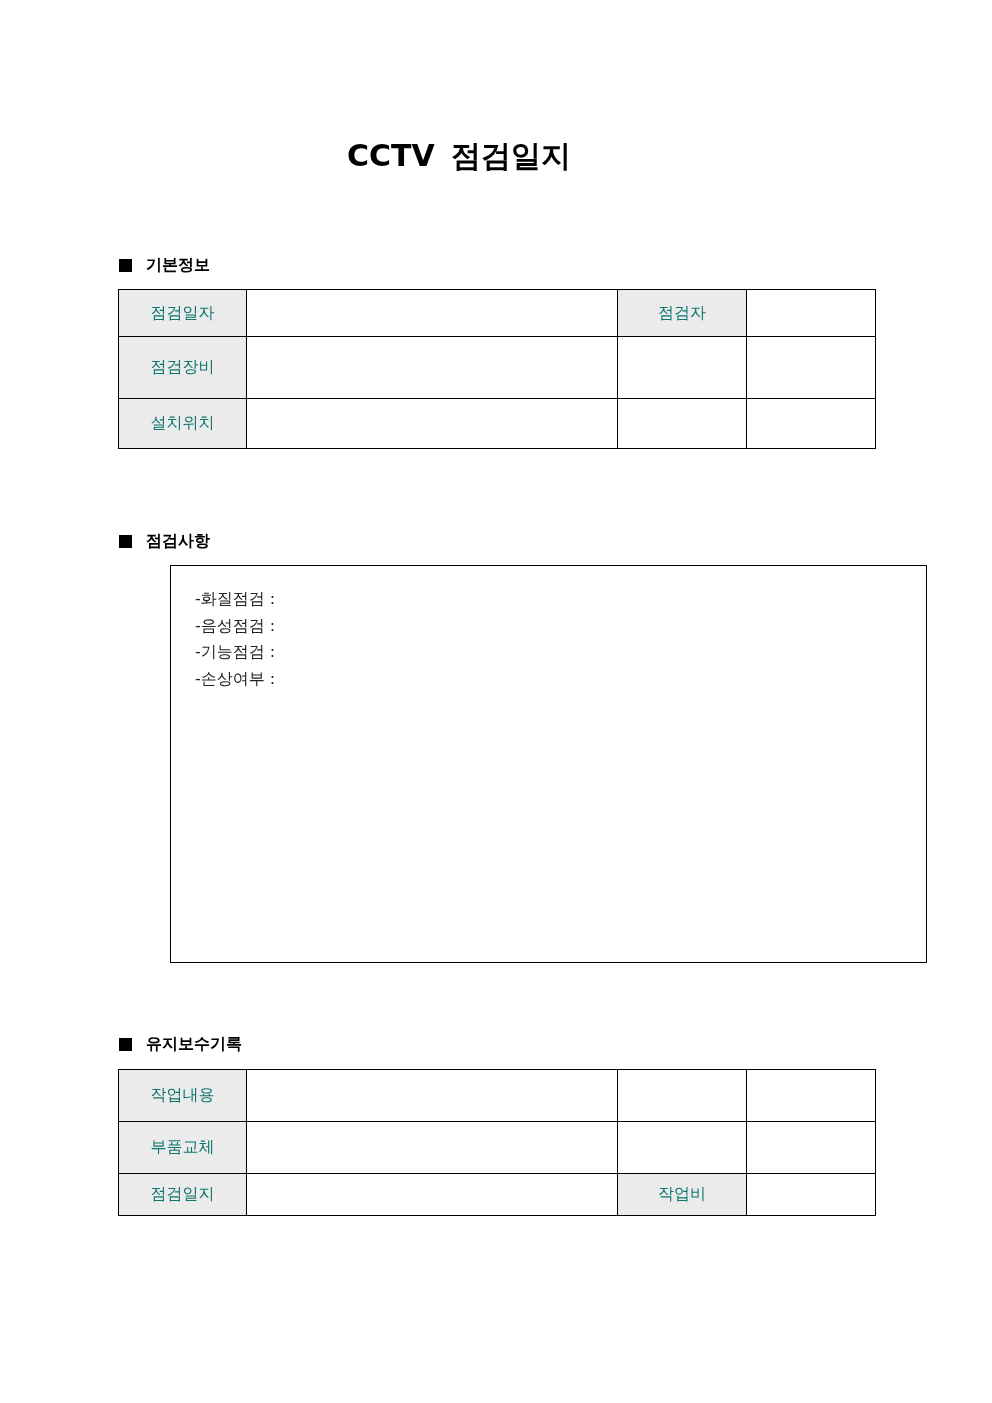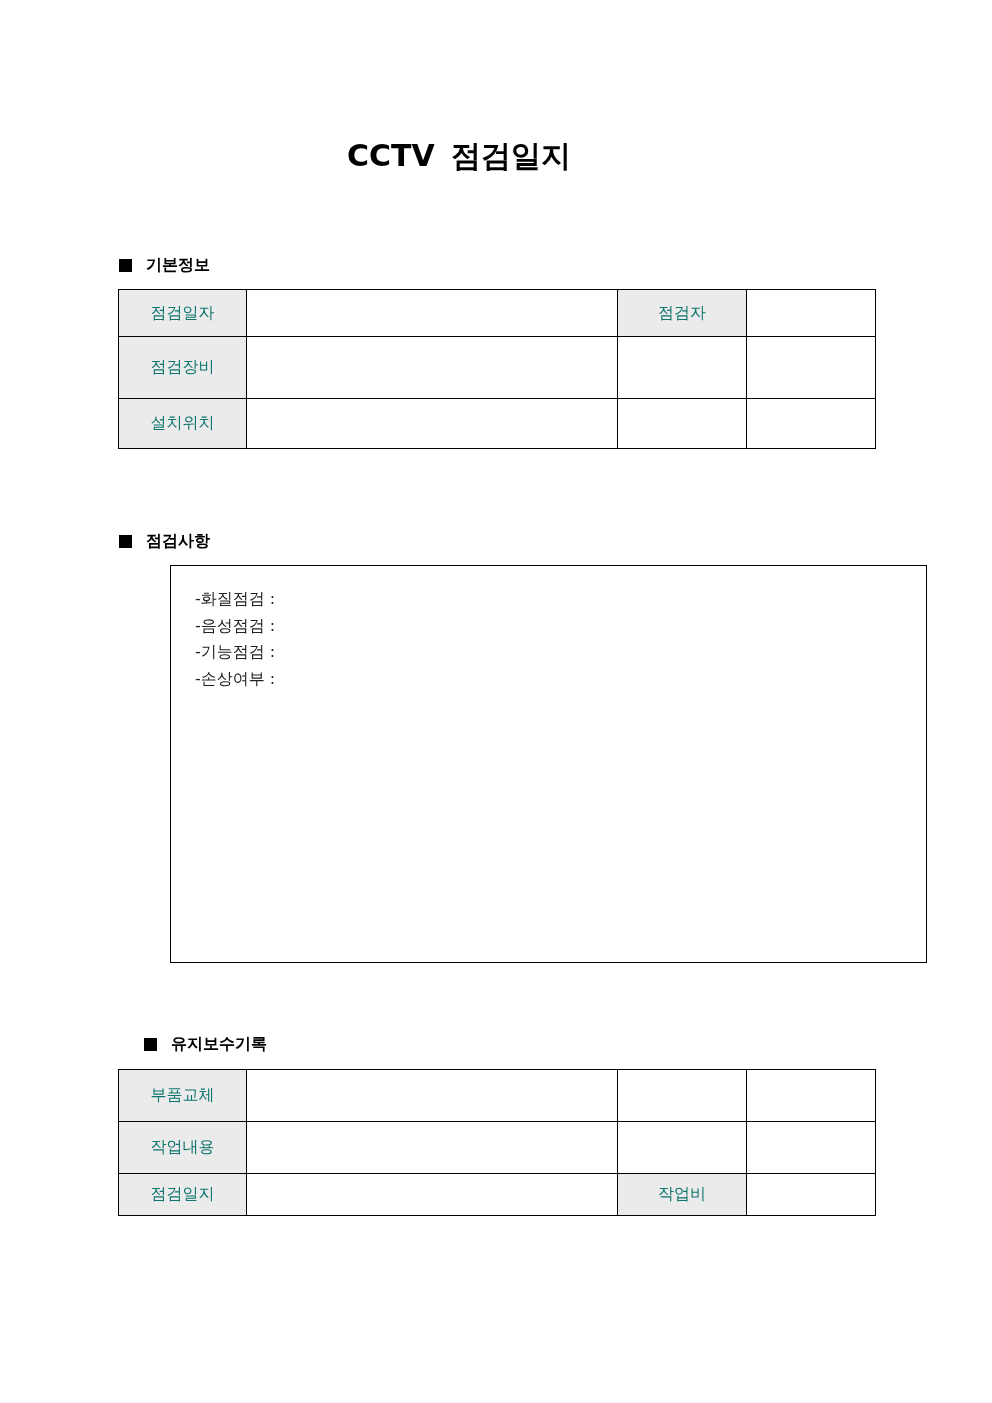--- a/index.html
+++ b/index.html
@@ -128,41 +128,41 @@
 
 <div class="notes-box">
   <ul class="notes-list">
     <li>-화질점검 :</li>
     <li>-음성점검 :</li>
     <li>-기능점검 :</li>
     <li>-손상여부 :</li>
   </ul>
 </div>
 
-<div class="section-heading" style="top:1032px;margin-left:25px;">
+<div class="section-heading" style="top:1032px;">
   <span class="bullet"></span>
   <span>유지보수기록</span>
 </div>
 
 <table class="form" style="top:1069px;">
   <colgroup>
     <col style="width:128px;">
     <col style="width:371px;">
     <col style="width:129px;">
     <col style="width:129px;">
   </colgroup>
   <tbody>
       <tr style="height:52px;">
-    <td class="label">부품교체</td>
+    <td class="label">작업내용</td>
     <td></td>
     <td></td>
     <td></td>
   </tr>
   <tr style="height:52px;">
-    <td class="label">작업내용</td>
+    <td class="label">부품교체</td>
     <td></td>
     <td></td>
     <td></td>
   </tr>
   <tr style="height:42px;">
     <td class="label">점검일지</td>
     <td></td>
     <td class="label">작업비</td>
     <td></td>
   </tr>

